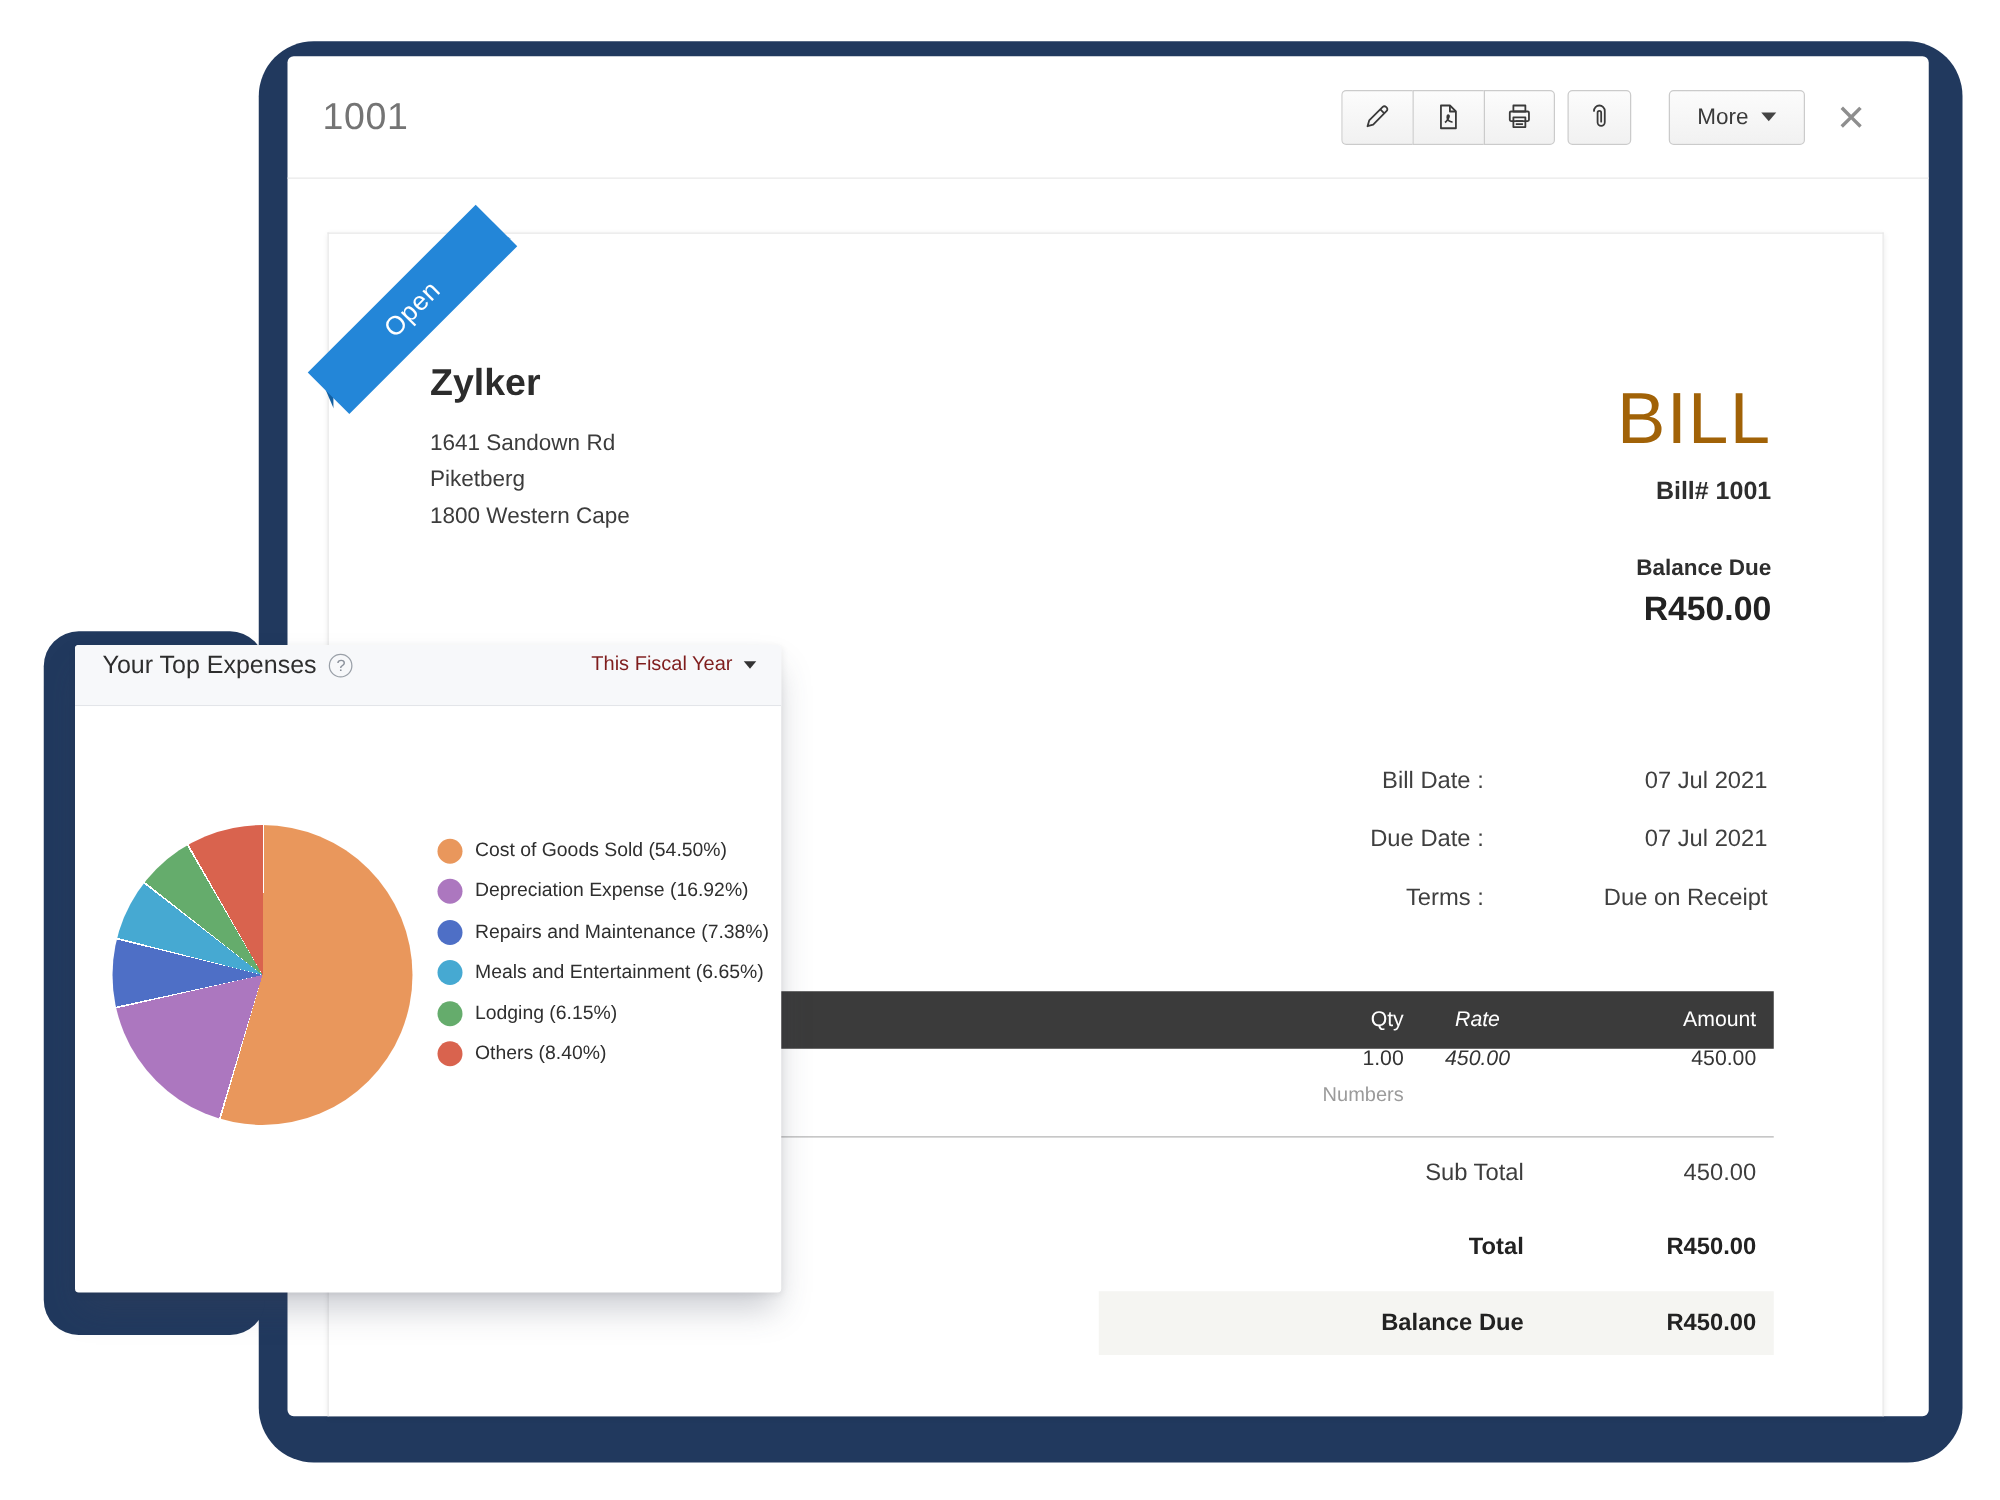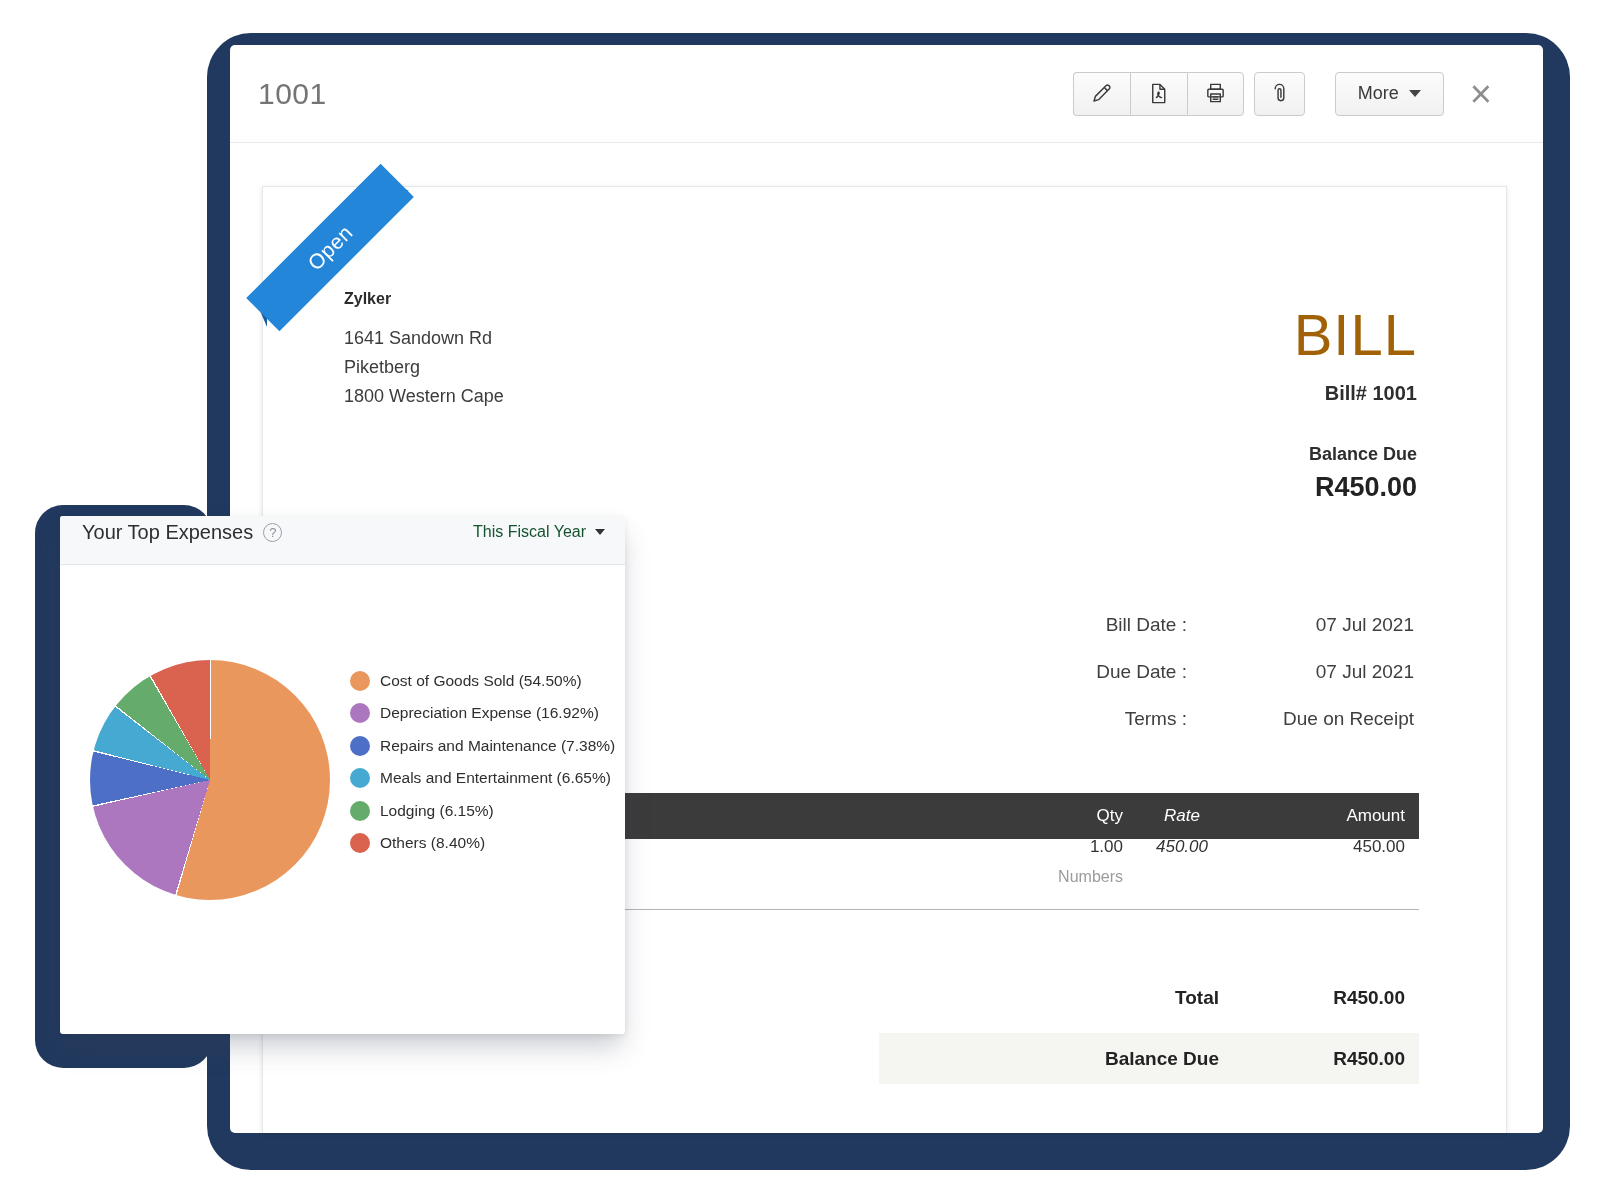--- a/index.html
+++ b/index.html
@@ -42,21 +42,21 @@
   .ribbon-wrap { position:absolute; left:0; top:0; width:1px; height:1px; overflow:visible; z-index:3; }
   .ribbon-fold-top { position:absolute; left:120px; top:-8px; width:26px; height:12px;
                      background:var(--ribbon-dark); clip-path:polygon(0 0,100% 100%,0 100%); }
   .ribbon-fold-left { position:absolute; left:-8px; top:112px; width:12px; height:28px;
                       background:var(--ribbon-dark); clip-path:polygon(0 0,100% 0,100% 100%); }
   .ribbon-band { position:absolute; left:-28px; top:37px; width:190px; height:47px;
                  background:var(--ribbon); transform:rotate(-45deg);
                  display:flex; align-items:center; justify-content:center;
                  color:#fff; font-size:21px; letter-spacing:.5px; }
   .addr { position:absolute; left:81px; top:103px; }
-  .vendor-name { font-size:16px; font-weight:bold; color:#2c2c2c; margin-bottom:16px; }
+  .vendor-name { font-size:30px; font-weight:bold; color:#2c2c2c; margin-bottom:16px; }
   .addr-line { font-size:18px; color:#3c3c3c; line-height:29px; }
   .docmeta { position:absolute; right:89px; top:118px; text-align:right; }
   .doc-type { font-size:58px; line-height:60px; color:#a16207; letter-spacing:1px; margin-bottom:17px; }
   .doc-number { font-size:20px; font-weight:bold; color:#2e2e2e; margin-bottom:39px; }
   .bd-label { font-size:18px; font-weight:bold; color:#2e2e2e; margin-bottom:7px; }
   .bd-value { font-size:27px; font-weight:bold; color:#222; }
   .dates { position:absolute; right:92px; top:414px; }
   .date-row { display:flex; height:47px; align-items:center; font-size:19px; color:#3f3f3f; }
   .date-label { width:300px; text-align:right; }
   .date-value { width:227px; text-align:right; }
@@ -86,21 +86,21 @@
   
   .card { position:absolute; left:60px; top:516px; width:565px; height:518px; background:#fff;
           border-radius:3px; z-index:6;
           box-shadow:0 16px 26px -4px rgba(60,70,90,.28), 0 2px 6px rgba(0,0,0,.08); }
   .card-header { height:49px; background:#f7f8fa; border-bottom:1px solid #e3e5e9;
                  display:flex; align-items:center; padding:0 20px 16px 22px; border-radius:3px 3px 0 0; }
   .card-title { font-size:20px; color:#2e2e2e; }
   .help-circle { width:19px; height:19px; border:1px solid #9aa0a8; border-radius:50%;
                  color:#8a909a; font-size:13px; display:flex; align-items:center; justify-content:center;
                  margin-left:10px; cursor:pointer; }
-  .period { margin-left:auto; display:flex; align-items:center; font-size:16px; color:#14532d; cursor:pointer; }
+  .period { margin-left:auto; display:flex; align-items:center; font-size:16px; color:#7f1d1d; cursor:pointer; }
   .period-caret { width:0; height:0; border-left:5.5px solid transparent; border-right:5.5px solid transparent;
                   border-top:6.5px solid #333; margin-left:9px; }
   .pie { position:absolute; left:30px; top:144px; width:240px; height:240px; border-radius:50%; }
   .legend { position:absolute; left:290px; top:155px; }
   .lrow { display:flex; align-items:center; height:20px; margin-bottom:12.4px; }
   .dot { width:20px; height:20px; border-radius:50%; flex:0 0 20px; }
   .ltext { margin-left:10px; font-size:15.5px; color:#2f2f2f; white-space:nowrap; }
 </style>
 </head>
 <body>
@@ -206,20 +206,21 @@
           <div>1.00</div>
           <div class="unit">Numbers</div>
         </div>
         <div class="c-rate">450.00</div>
         <div class="c-amt">450.00</div>
       </div>
 
       <div class="tbl-divider"></div>
 
       <div class="trow row-subtotal">
+        <div class="t-label">Sub Total</div>
         <div class="t-value">450.00</div>
       </div>
       <div class="trow row-total">
         <div class="t-label">Total</div>
         <div class="t-value">R450.00</div>
       </div>
       <div class="band-balance">
         <div class="t-label">Balance Due</div>
         <div class="t-value">R450.00</div>
       </div>

